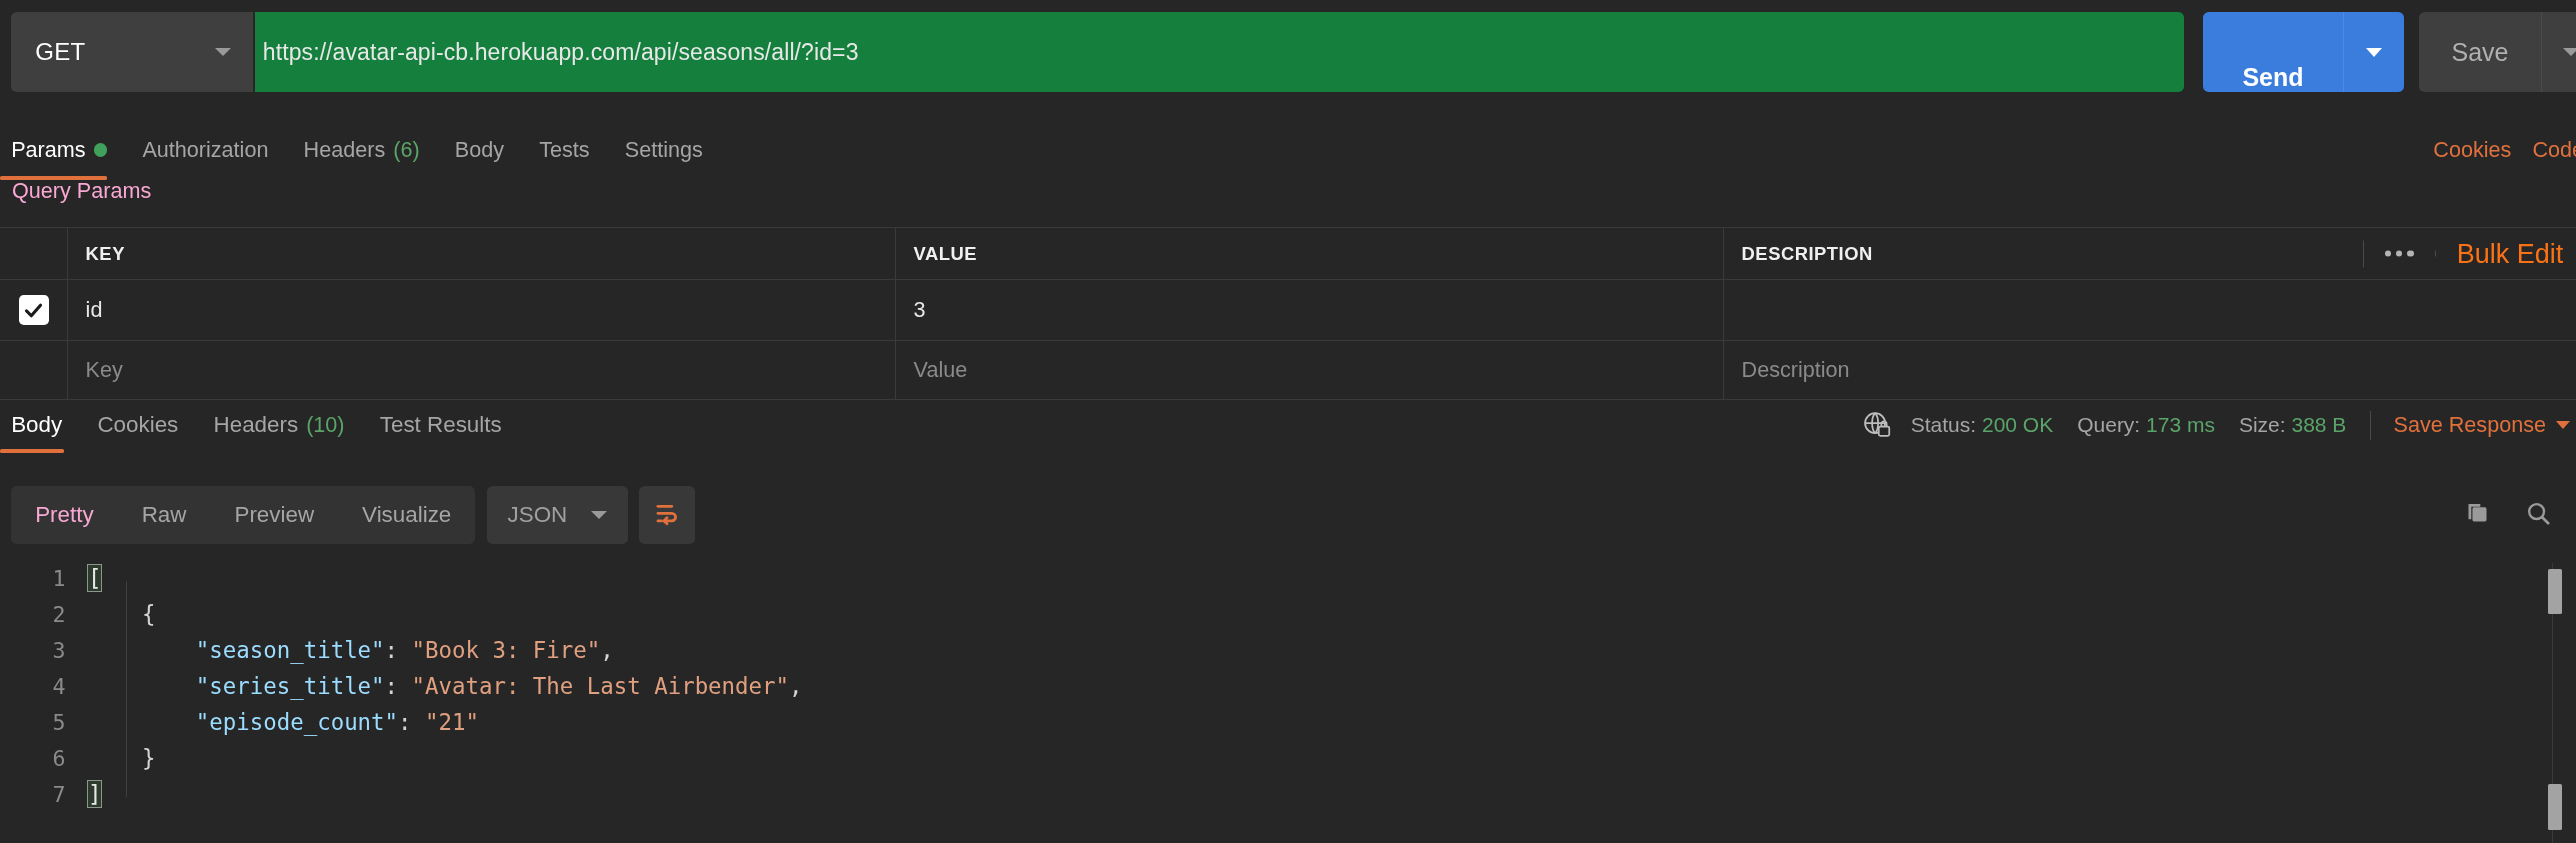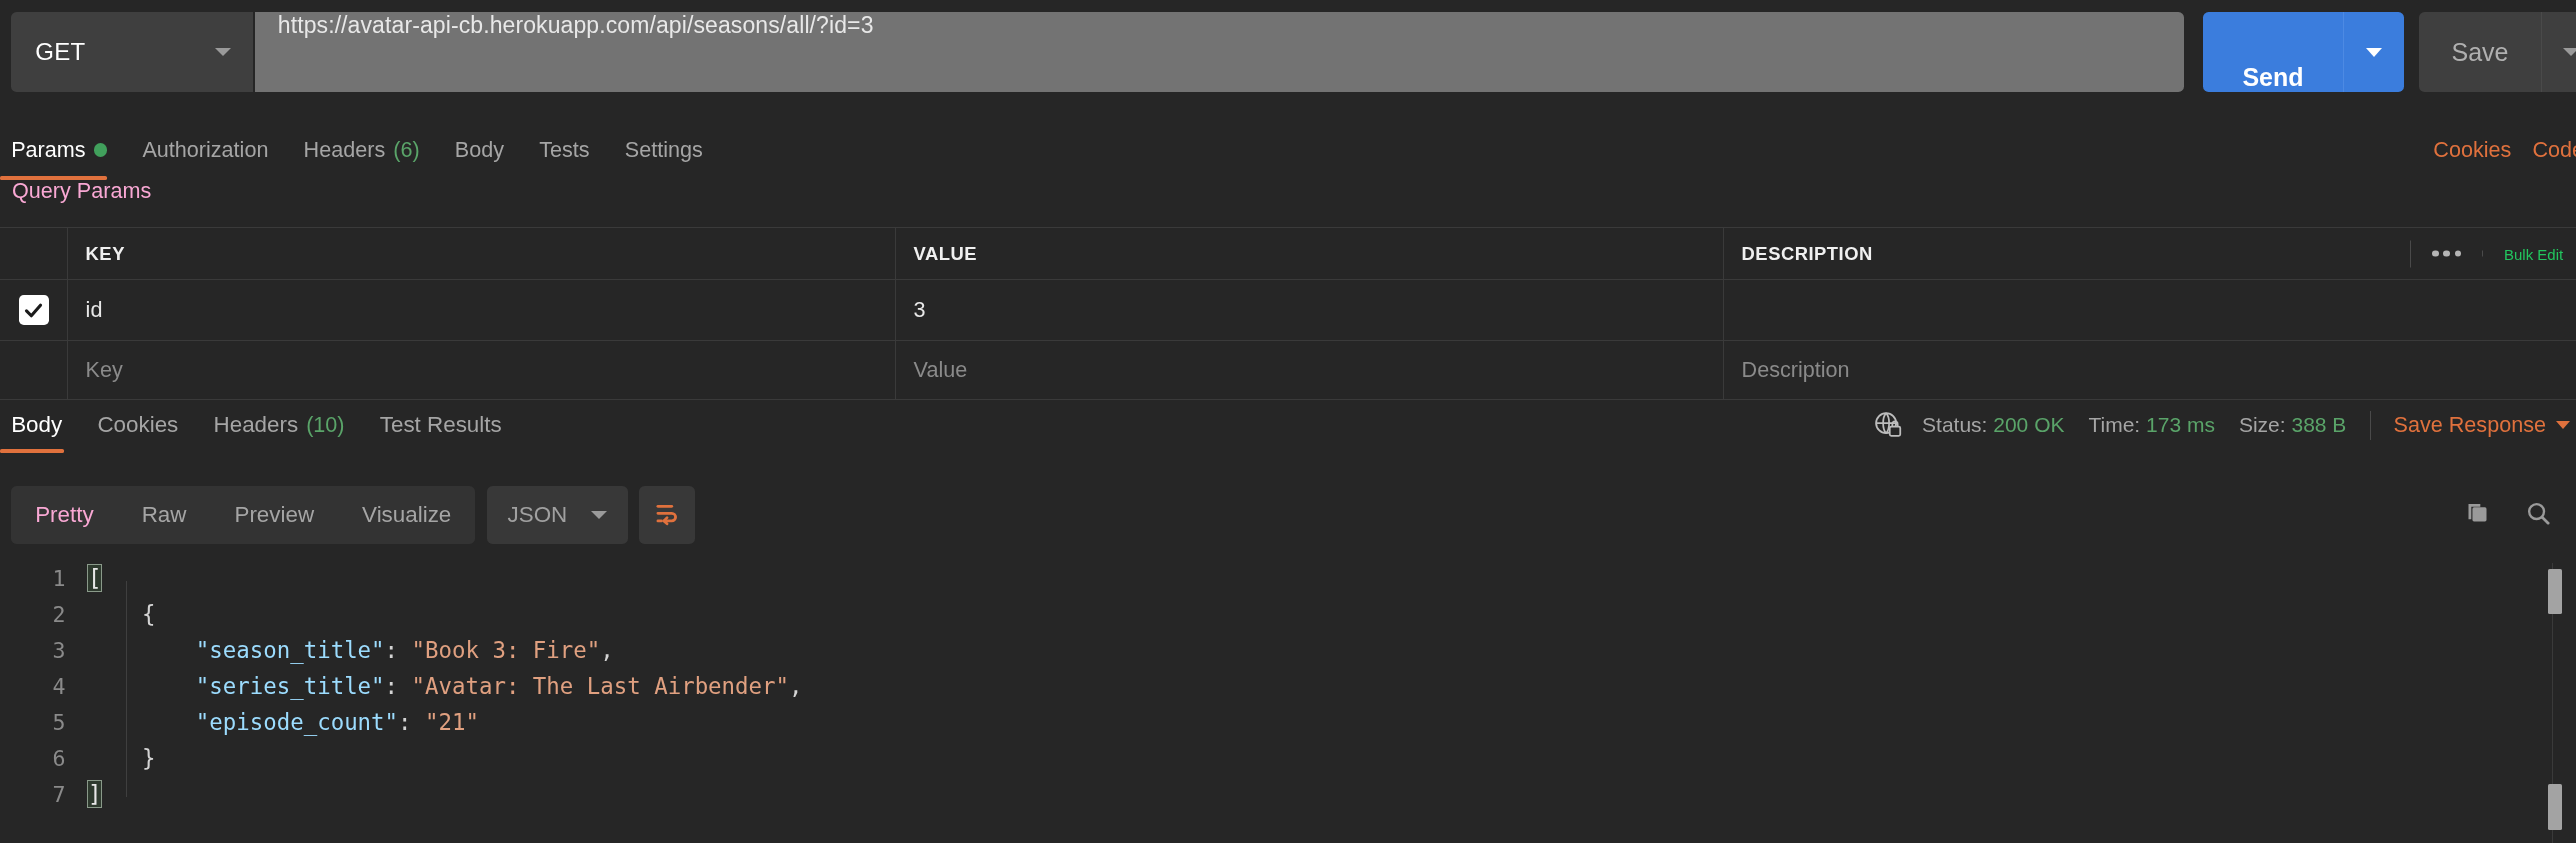--- a/index.html
+++ b/index.html
@@ -25,22 +25,22 @@
   }
   .method-label { color: #fff; font-size: 24px; font-weight: 400; letter-spacing: 0.3px; }
   .caret-down {
     width: 0; height: 0;
     border-left: 8.8px solid transparent;
     border-right: 8.8px solid transparent;
     border-top: 8.8px solid #9a9a9a;
   }
   .method-sep { width: 1.6px; background: #262626; }
   .url-box {
-    flex: 1; background: #737373; border-radius: 0 5.6px 5.6px 0;
-    display: flex; align-items: flex-start; padding-left: 23px;
+    flex: 1; background: #15803d; border-radius: 0 5.6px 5.6px 0;
+    display: flex; align-items: center; padding-left: 8px;
   }
   .url-text { color: #e8e8e8; font-size: 23px; letter-spacing: 0.1px; }
 
   
   .send-group {
     position: absolute; left: 2203px; top: 12px;
     height: 80px; display: flex; align-items: stretch;
   }
   .send-btn {
     background: #3b7ddd; border-radius: 5.6px 0 0 5.6px;
@@ -133,21 +133,21 @@
     display: flex; align-items: center; justify-content: center;
   }
   .chk svg { display: block; }
   .desc-tools {
     position: absolute; right: 12.8px; top: 50%; transform: translateY(-50%);
     display: flex; align-items: center; gap: 0;
   }
   .ellipsis { display: flex; gap: 4.8px; padding: 0 21px; border-right: 0.8px solid #4a4a4a; }
   .ellipsis i { width: 6.4px; height: 6.4px; border-radius: 50%; background: #b4b4b4; display:block;}
   .ellipsis-left-sep { width:0.8px; height:27px; background:#4a4a4a; }
-  .bulk { color: #22c55e; font-size: 15px; padding-left: 21px; }
+  .bulk { color: #f97316; font-size: 27px; padding-left: 21px; }
 
   
   .resp-tabs {
     position: absolute; left: 0; top: 400px; width: 2576px; height: 50px;
     display: flex; align-items: flex-start;
   }
   .resp-tab {
     position: relative; height: 50px; display: flex; align-items: center; gap: 8px;
     padding: 0 17.6px; font-size: 22.4px; color: #a5a5a5; white-space: nowrap;
   }
@@ -378,21 +378,21 @@
       <path d="M2.6 10.5 H18.4 M10.5 2.5 c3.2 3.4 3.2 12.6 0 16 M10.5 2.5 c-3.2 3.4 -3.2 12.6 0 16" stroke="#bdbdbd" stroke-width="1.4"></path>
       <rect x="13.4" y="13.2" width="8.4" height="7.4" rx="1.2" fill="#262626" stroke="#bdbdbd" stroke-width="1.4"></rect>
       <path d="M15.5 13.2 v-2 a2.1 2.1 0 0 1 4.2 0 v2" stroke="#bdbdbd" stroke-width="1.4" fill="none"></path>
     </svg>
   </span>
   <span class="sb-item">
     <span>Status:</span>
     <span class="sb-val">200 OK</span>
   </span>
   <span class="sb-item">
-    <span>Time:</span>
+    <span>Query:</span>
     <span class="sb-val">173 ms</span>
   </span>
   <span class="sb-item">
     <span>Size:</span>
     <span class="sb-val">388 B</span>
   </span>
   <span class="sb-sep"></span>
   <span class="save-resp">
     <span>Save Response</span>
     <span class="tri-orange"></span>

